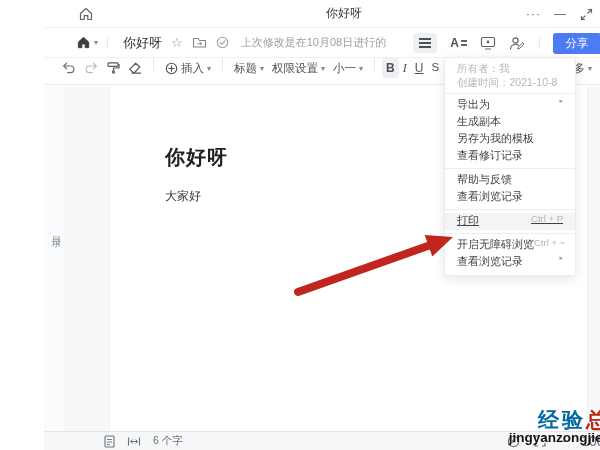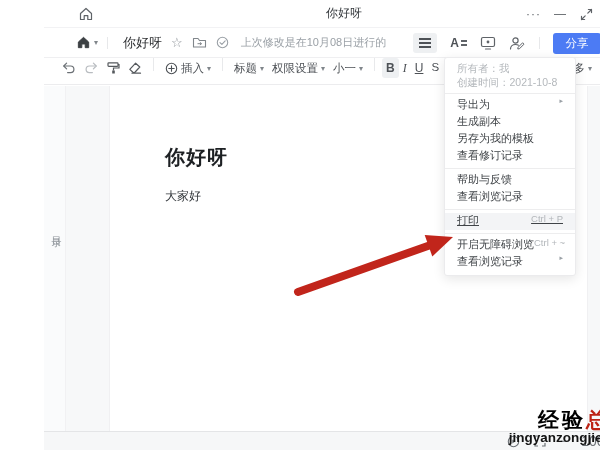--- a/index.html
+++ b/index.html
@@ -71,21 +71,21 @@
   .menu-item.hl { background:#f3f4f6;text-decoration:underline; }
   .sub-arrow { font-size:7px; color:#9aa0a6; }
   .shortcut { font-size:9.5px; color:#b2b6ba; }
 
   
   .arrow-overlay { position:absolute; inset:0; z-index:60; pointer-events:none; }
 
   
   .watermark { position:absolute; right:10px; bottom:5px; z-index:70; text-align:right; line-height:1.05; pointer-events:none; }
   .wm-cn { font-size:21px; font-weight:bold; letter-spacing:3px; }
-  .wm-cn .d1 { color:#000000; }
+  .wm-cn .d1 { color:#0369a1; }
   .wm-cn .d2 { color:#bd2315; }
   .wm-url { font-size:13.5px; font-weight:bold; color:#141414; letter-spacing:0; }
 
   svg { display:block; }
 </style>
 </head>
 <body>
 
 <div class="app">
 
@@ -302,20 +302,35 @@
     <line x1="254" y1="292" x2="384.5" y2="245.7" stroke="#c1251b" stroke-width="8" stroke-linecap="round"></line>
     <polygon points="409,237 388.3,256.5 380.7,234.9" fill="#c1251b"></polygon>
   </svg>
 
   <div class="watermark">
     <div class="wm-cn"><span class="d1">经验</span><span class="d2">总结</span></div>
     <div class="wm-url">jingyanzongjie.com</div>
   </div>
 
   <div class="statusbar">
+    <div class="sb-left">
+      <span class="sb-ic">
+        <svg width="11" height="13" viewBox="0 0 11 13">
+            <rect x="1" y="1" width="9" height="11" rx="1" fill="none" stroke="#6b7075" stroke-width="1.1"></rect>
+            <path d="M3 4.5 H8 M3 7 H8 M3 9.5 H6" stroke="#6b7075" stroke-width="0.9"></path>
+          </svg>
+      </span>
+      <span class="sb-ic">
+        <svg width="14" height="11" viewBox="0 0 14 11">
+            <path d="M1.5 1.5 V9.5 M12.5 1.5 V9.5" stroke="#6b7075" stroke-width="1.1"></path>
+            <path d="M3.5 5.5 H10.5 M5.5 3.6 L3.5 5.5 L5.5 7.4 M8.5 3.6 L10.5 5.5 L8.5 7.4" fill="none" stroke="#6b7075" stroke-width="1"></path>
+          </svg>
+      </span>
+      <span>6 个字</span>
+    </div>
     <div class="sb-right">
       <span class="sb-ic">
         <svg width="13" height="13" viewBox="0 0 13 13">
             <circle cx="6.5" cy="6.5" r="5.2" fill="none" stroke="#6b7075" stroke-width="1.1"></circle>
             <path d="M5.3 4.4 L8.4 6.5 L5.3 8.6 Z" fill="#6b7075"></path>
           </svg>
       </span>
       <span class="sb-ic">
         <svg width="12" height="12" viewBox="0 0 12 12">
             <path d="M1 4 V1 H4 M8 1 H11 V4 M11 8 V11 H8 M4 11 H1 V8" fill="none" stroke="#6b7075" stroke-width="1.2"></path>

